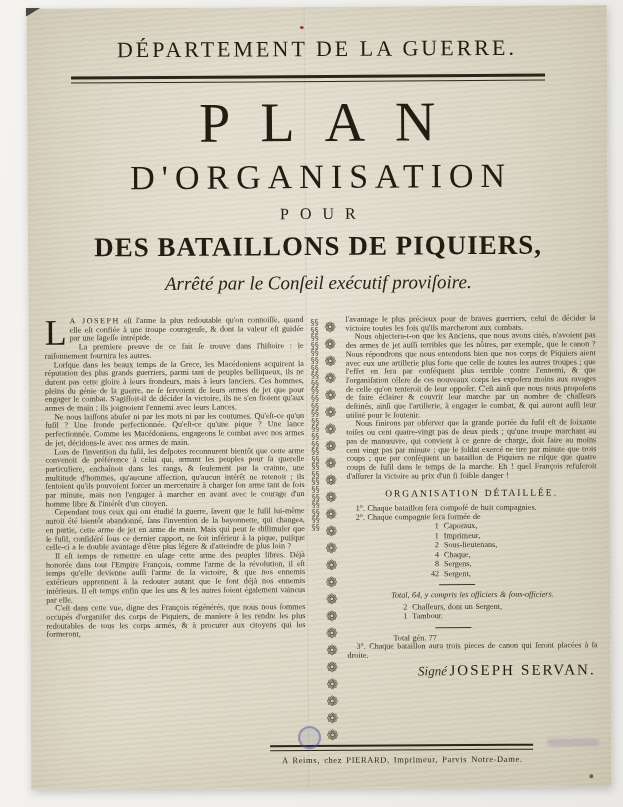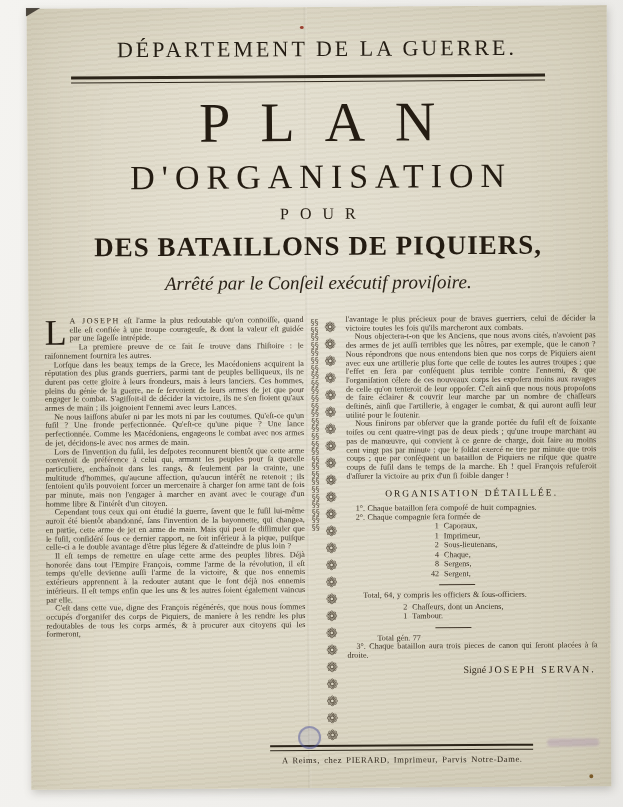--- a/index.html
+++ b/index.html
@@ -61,26 +61,26 @@
 
   .org-head{margin:9px 0 6px;text-align:center;text-indent:0;font-size:9.5px;
     letter-spacing:2px;color:#241c12;white-space:nowrap;}
   .org-item{text-indent:9px;}
   .roster{margin-left:76px;}
   .roster .row{display:flex;line-height:9.5px;}
   .roster .num{width:16px;text-align:right;margin-right:5px;}
   .roster.extras{margin-left:44px;margin-top:2px;}
   .srule{width:36px;border-top:1px solid #40362a;margin:6px 0 5px 92px;}
   .srule.r2{margin-left:88px;}
-  .total-line{margin-left:16px;line-height:9.5px;}
-  .total-gen{margin-left:30px;line-height:9.5px;}
+  .total-line{margin-left:44px;line-height:9.5px;font-style:italic;}
+  .total-gen{margin-left:46px;line-height:9.5px;}
   .org-item3{margin-top:8px;}
   .sig{margin-top:6px;text-align:right;padding-right:2px;white-space:nowrap;}
-  .sig-pre{font-size:10px;}
-  .sig-name{font-size:10px;letter-spacing:2px;color:#241c12;}
+  .sig-pre{font-style:italic;font-size:13px;}
+  .sig-name{font-size:15px;letter-spacing:2px;color:#241c12;}
 
   .footer-rule{position:absolute;left:239px;top:738px;width:263px;height:3px;
     border-top:2.5px solid #2b2419;border-bottom:1px solid #2b2419;}
   .imprint{position:absolute;top:748px;left:206px;width:330px;text-align:center;
     font-size:8.5px;letter-spacing:0.6px;word-spacing:1.5px;color:#2e261b;white-space:nowrap;}
 
   .stamp-blue{position:absolute;left:267px;top:719px;width:19px;height:19px;border-radius:50%;
     border:2px solid rgba(70,75,150,0.45);background:rgba(100,105,175,0.12);filter:blur(0.3px);}
   .stamp-faint{position:absolute;left:516px;top:733px;width:52px;height:8px;
     background:rgba(135,95,165,0.22);border-radius:4px;filter:blur(1px);}
@@ -158,21 +158,21 @@
               <span>Sergent,</span>
             </div>
         </div>
 
         <div class="srule r1"></div>
         <div class="total-line">Total, 64, y compris les officiers &amp; ſous-officiers.</div>
 
         <div class="roster extras">
           <div class="row">
               <span class="num">2</span>
-              <span>Chaſſeurs, dont un Anciens,</span>
+              <span>Chaſſeurs, dont un Sergent,</span>
             </div>
           <div class="row">
               <span class="num">1</span>
               <span>Tambour.</span>
             </div>
         </div>
 
         <div class="srule r2"></div>
         <div class="total-gen">Total gén. 77</div>
 

